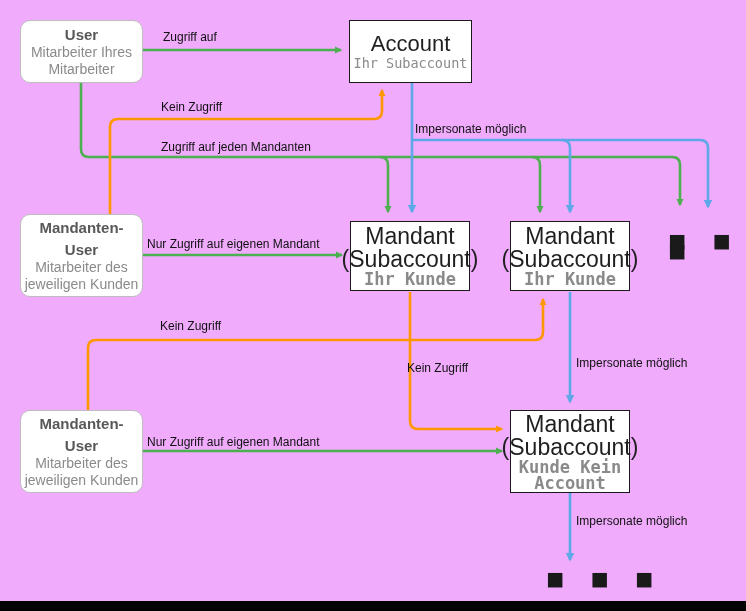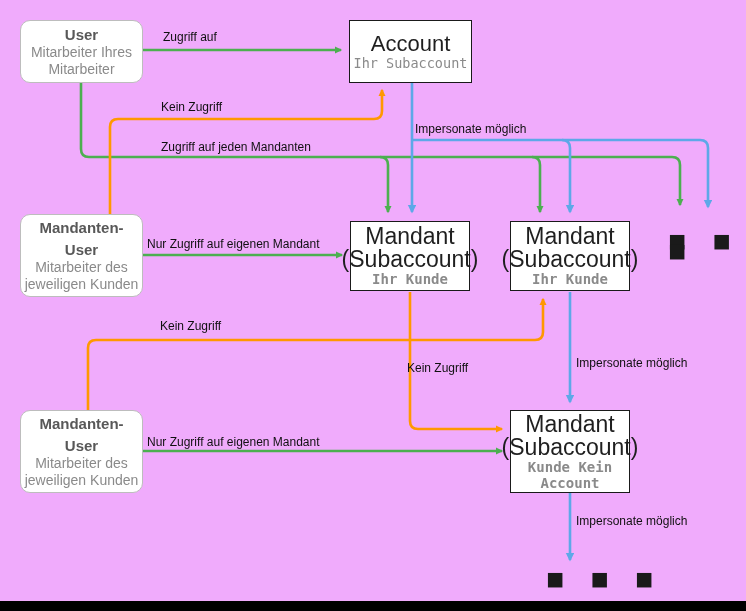--- a/index.html
+++ b/index.html
@@ -10,21 +10,21 @@
   svg{position:absolute;top:0;left:0;width:746px;height:611px;}
   .node{position:absolute;box-sizing:border-box;display:flex;flex-direction:column;
         align-items:center;justify-content:center;text-align:center;background:#fff;}
   .node.round{border:1px solid #bdbdbd;border-radius:10px;}
   .node.rect{border:1.6px solid #1a1a1a;}
   .t-bold{font-weight:bold;color:#585858;font-size:15px;line-height:19px;}
   .t-main{color:#1f1f1f;font-size:23px;line-height:23px;}
   .t-sub-gray{color:#8a8a8a;font-size:14px;line-height:17px;}
   .t-sub-mono{color:#8a8a8a;font-size:13.5px;line-height:17px;
               font-family:"DejaVu Sans Mono","Liberation Mono",monospace;}
-  .t-sub-mono-b{color:#8a8a8a;font-size:14px;line-height:16px;font-weight:bold;
+  .t-sub-mono-b{color:#8a8a8a;font-size:17px;line-height:16px;font-weight:bold;
               font-family:"DejaVu Sans Mono","Liberation Mono",monospace;}
   .edge-label{position:absolute;color:#101010;font-size:12px;line-height:16px;
               white-space:nowrap;background:transparent;}
   .dots{position:absolute;color:#1a1a1a;font-size:30px;letter-spacing:9px;
         font-weight:bold;line-height:10px;}
 </style>
 </head>
 <body>
 
 <div id="stage">

